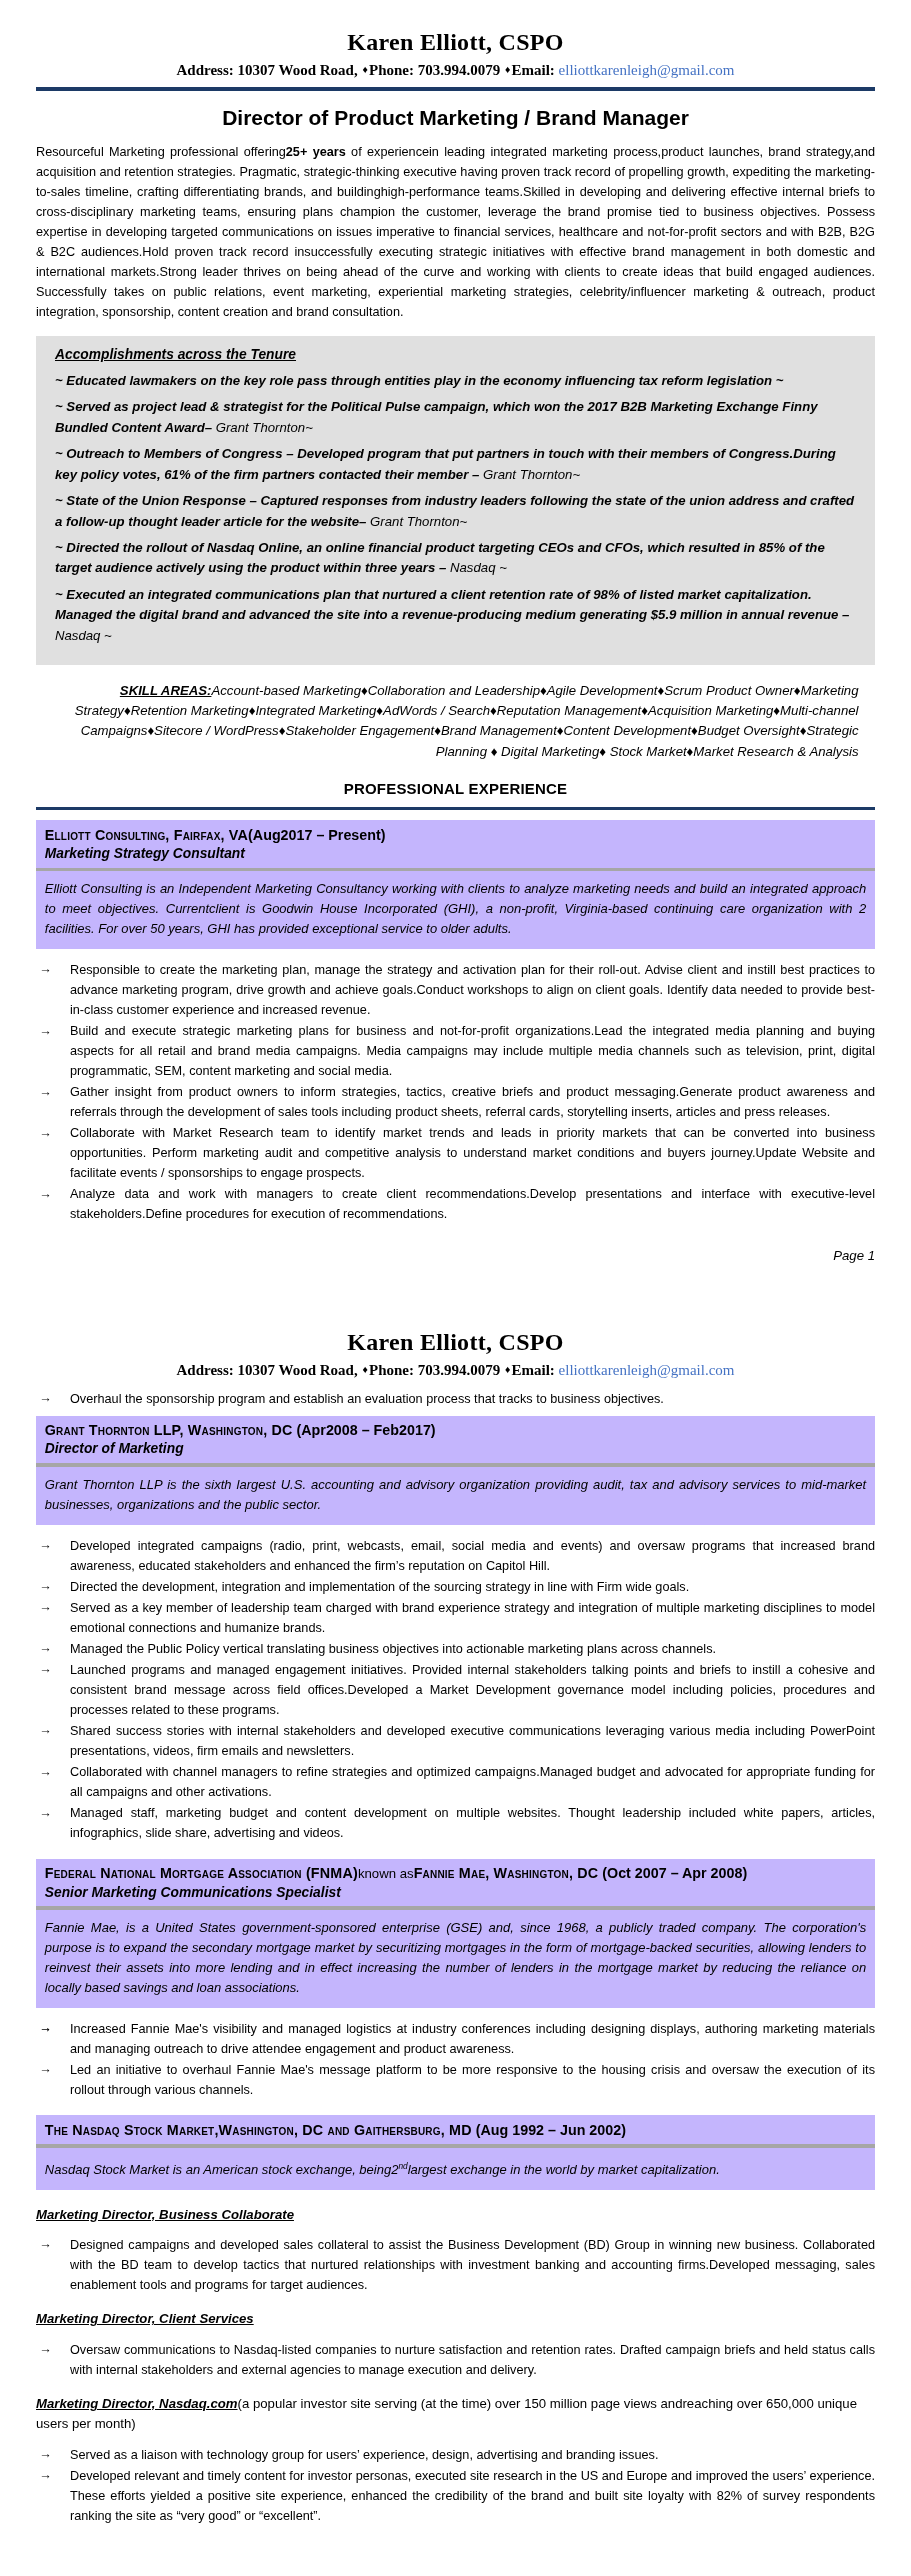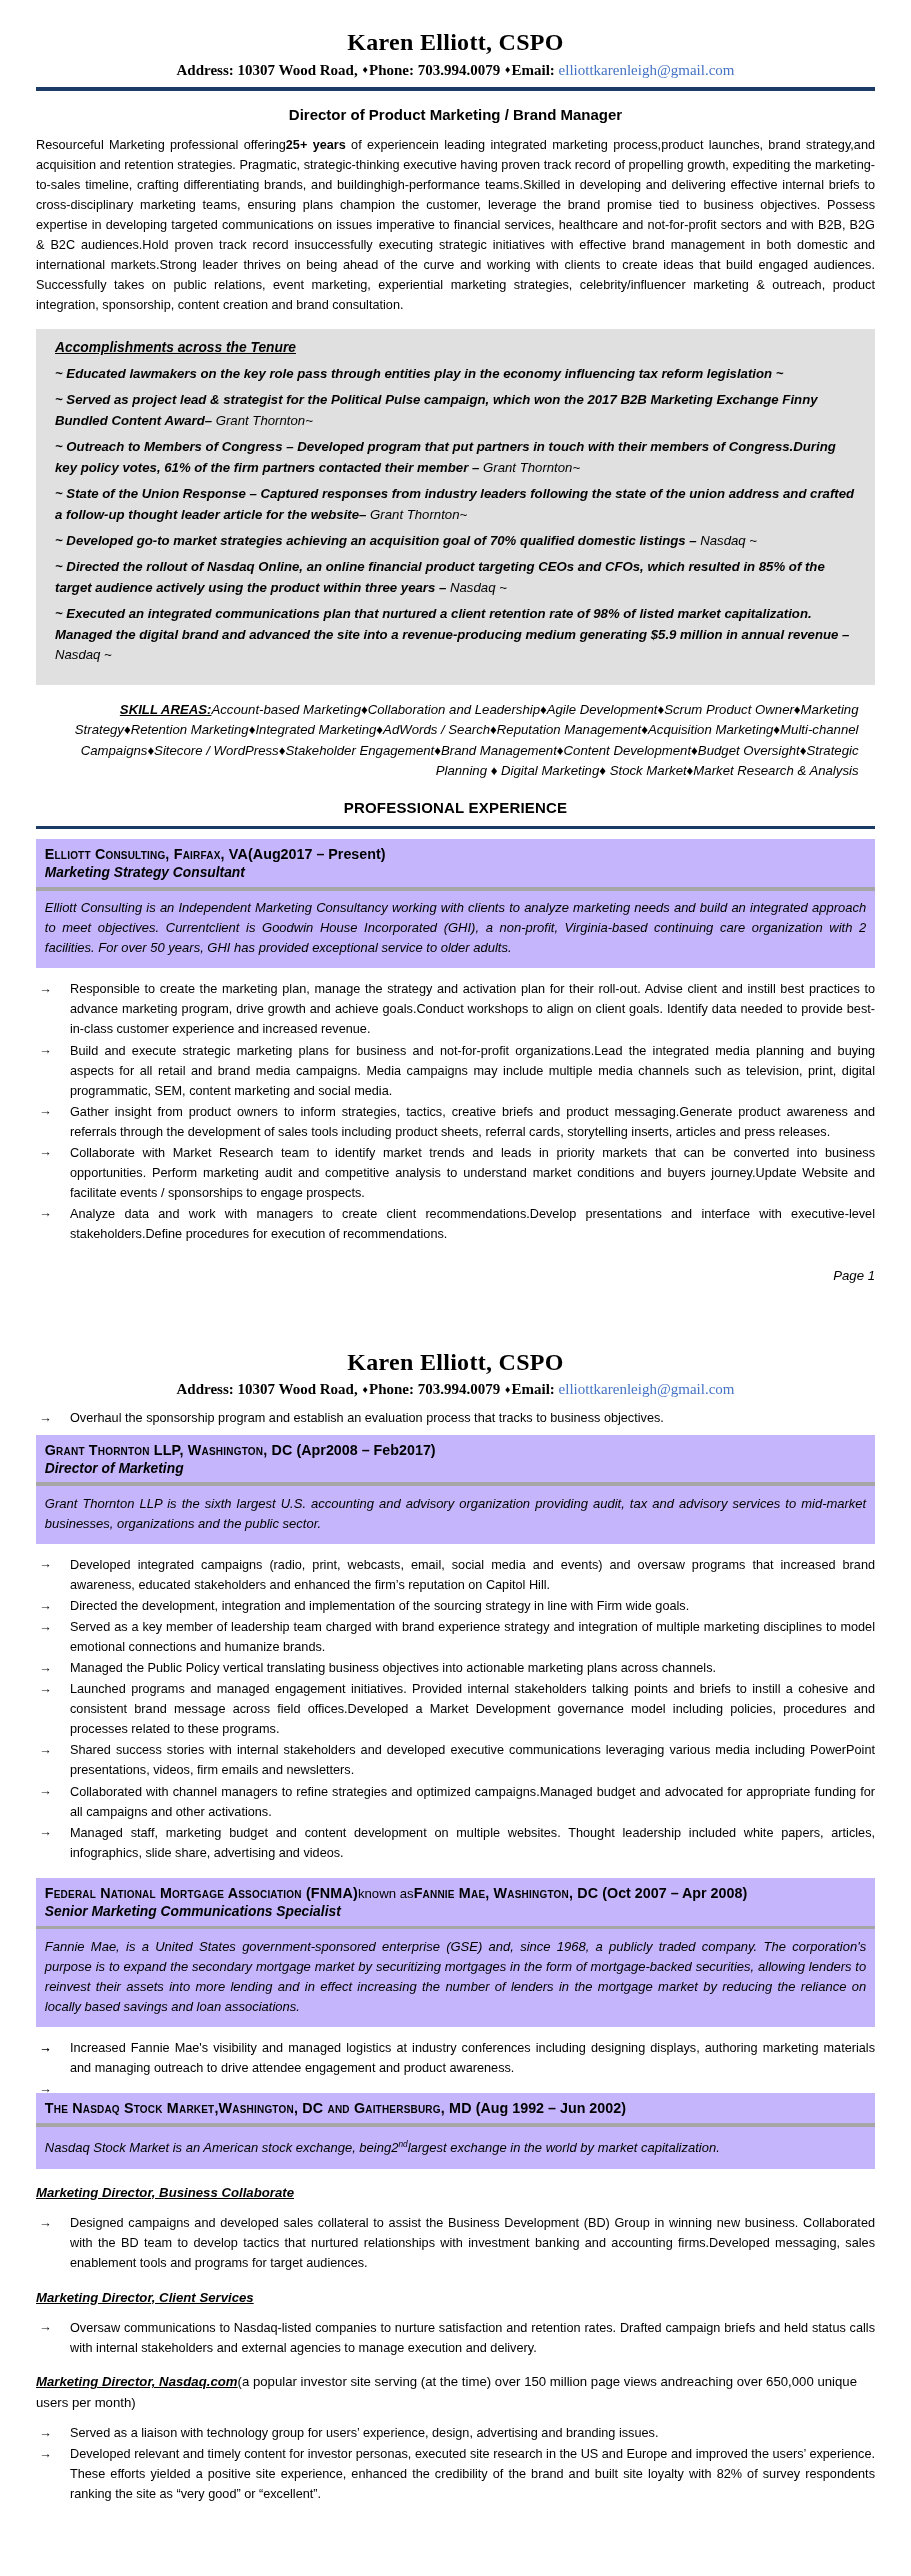--- a/index.html
+++ b/index.html
@@ -26,21 +26,21 @@
     font-size:15px;
     text-align:center;
     margin:0 0 7.7px 0;
   }
   .contact .diamond { font-size:10.5px; vertical-align:1.7px; padding:0 1.1px; }
   .email-link { color:#4472C4; font-weight:normal; text-decoration:none; cursor:pointer; }
 
   .rule-navy { height:3.3px; background:#1C3A66; margin:8.8px 0 10px 0; }
 
   .doc-title {
-    font-size:15px; font-weight:bold; text-align:center;
+    font-size:21px; font-weight:bold; text-align:center;
     margin:15.4px 0 12px 0;
   }
 
   
   .summary {
     font-size:12.7px; line-height:20px; text-align:justify; margin:0 0 14.3px 0;
   }
   .summary b { font-weight:bold; }
 
   
@@ -123,21 +123,20 @@
     <h2 class="doc-title">Director of Product Marketing / Brand Manager</h2>
 
     <p class="summary"><span>Resourceful Marketing professional offering</span><b>25+ years</b><span> of experiencein leading integrated marketing process,product launches, brand strategy,and acquisition and retention strategies. Pragmatic, strategic-thinking executive having proven track record of propelling growth, expediting the marketing-to-sales timeline, crafting differentiating brands, and buildinghigh-performance teams.Skilled in developing and delivering effective internal briefs to cross-disciplinary marketing teams, ensuring plans champion the customer, leverage the brand promise tied to business objectives. Possess expertise in developing targeted communications on issues imperative to financial services, healthcare and not-for-profit sectors and with B2B, B2G &amp; B2C audiences.Hold proven track record insuccessfully executing strategic initiatives with effective brand management in both domestic and international markets.Strong leader thrives on being ahead of the curve and working with clients to create ideas that build engaged audiences. Successfully takes on public relations, event marketing, experiential marketing strategies, celebrity/influencer marketing &amp; outreach, product integration, sponsorship, content creation and brand consultation.</span></p>
 
     <div class="acc-box">
       <div class="acc-title">Accomplishments across the Tenure</div>
       <p class="acc-item"><span>~ Educated lawmakers on the key role pass through entities play in the economy influencing tax reform legislation ~</span><span class="attr"></span></p>
       <p class="acc-item"><span>~ Served as project lead &amp; strategist for the Political Pulse campaign, which won the 2017 B2B Marketing Exchange Finny Bundled Content Award– </span><span class="attr">Grant Thornton~</span></p>
       <p class="acc-item"><span>~ Outreach to Members of Congress – Developed program that put partners in touch with their members of Congress.During key policy votes, 61% of the firm partners contacted their member – </span><span class="attr">Grant Thornton~</span></p>
       <p class="acc-item"><span>~ State of the Union Response – Captured responses from industry leaders following the state of the union address and crafted a follow-up thought leader article for the website– </span><span class="attr">Grant Thornton~</span></p>
-      <p class="acc-item"><span>~ Developed go-to market strategies achieving an acquisition goal of 70% qualified domestic listings – </span><span class="attr">Nasdaq ~</span></p>
       <p class="acc-item"><span>~ Directed the rollout of Nasdaq Online, an online financial product targeting CEOs and CFOs, which resulted in 85% of the target audience actively using the product within three years – </span><span class="attr">Nasdaq ~</span></p>
       <p class="acc-item"><span>~ Executed an integrated communications plan that nurtured a client retention rate of 98% of listed market capitalization. Managed the digital brand and advanced the site into a revenue-producing medium generating $5.9 million in annual revenue – </span><span class="attr">Nasdaq ~</span></p>
     </div>
 
     <p class="skills"><span class="skills-label">SKILL AREAS:</span><span>Account-based Marketing♦Collaboration and Leadership♦Agile Development♦Scrum Product Owner♦Marketing Strategy♦Retention Marketing♦Integrated Marketing♦AdWords / Search♦Reputation Management♦Acquisition Marketing♦Multi-channel Campaigns♦Sitecore / WordPress♦Stakeholder Engagement♦Brand Management♦Content Development♦Budget Oversight♦Strategic Planning ♦ Digital Marketing♦ Stock Market♦Market Research &amp; Analysis</span></p>
 
     <h3 class="section-head">PROFESSIONAL EXPERIENCE</h3>
     <div class="rule-navy"></div>
 
     <div class="job-box">
@@ -189,21 +188,21 @@
     <div class="job-box">
       <div class="job-head"><span class="sc">Federal National Mortgage Association (FNMA)</span><span class="known-as">known as</span><span class="sc">Fannie Mae, Washington, DC</span><span> (Oct 2007 – Apr 2008)</span></div>
       <div class="job-title-line">Senior Marketing Communications Specialist</div>
       <div class="job-divider"></div>
       <p class="job-desc">Fannie Mae, is a United States government-sponsored enterprise (GSE) and, since 1968, a publicly traded company. The corporation's purpose is to expand the secondary mortgage market by securitizing mortgages in the form of mortgage-backed securities, allowing lenders to reinvest their assets into more lending and in effect increasing the number of lenders in the mortgage market by reducing the reliance on locally based savings and loan associations.</p>
     </div>
 
     <ul class="bullets">
       <li><span class="arrow">→</span></li>
       <li><span class="arrow">→</span><span>Increased Fannie Mae's visibility and managed logistics at industry conferences including designing displays, authoring marketing materials and managing outreach to drive attendee engagement and product awareness.</span></li>
-      <li><span class="arrow">→</span></li>
+      <li><span class="arrow">→</span><span>Led an initiative to overhaul Fannie Mae's message platform to be more responsive to the housing crisis and oversaw the execution of its rollout through various channels.</span></li>
     </ul>
 
     <div class="job-box">
       <div class="job-head" style="padding-bottom:6.6px;"><span class="sc">The Nasdaq Stock Market,Washington, DC and Gaithersburg, MD</span><span> (Aug 1992 – Jun 2002)</span></div>
       <div class="job-divider"></div>
       <p class="job-desc"><span>Nasdaq Stock Market is an American stock exchange, being2</span><sup>nd</sup><span>largest exchange in the world by market capitalization.</span></p>
     </div>
 
     <p class="role-head"><span class="role-title">Marketing Director, Business Collaborate</span></p>
     <ul class="bullets tight">

